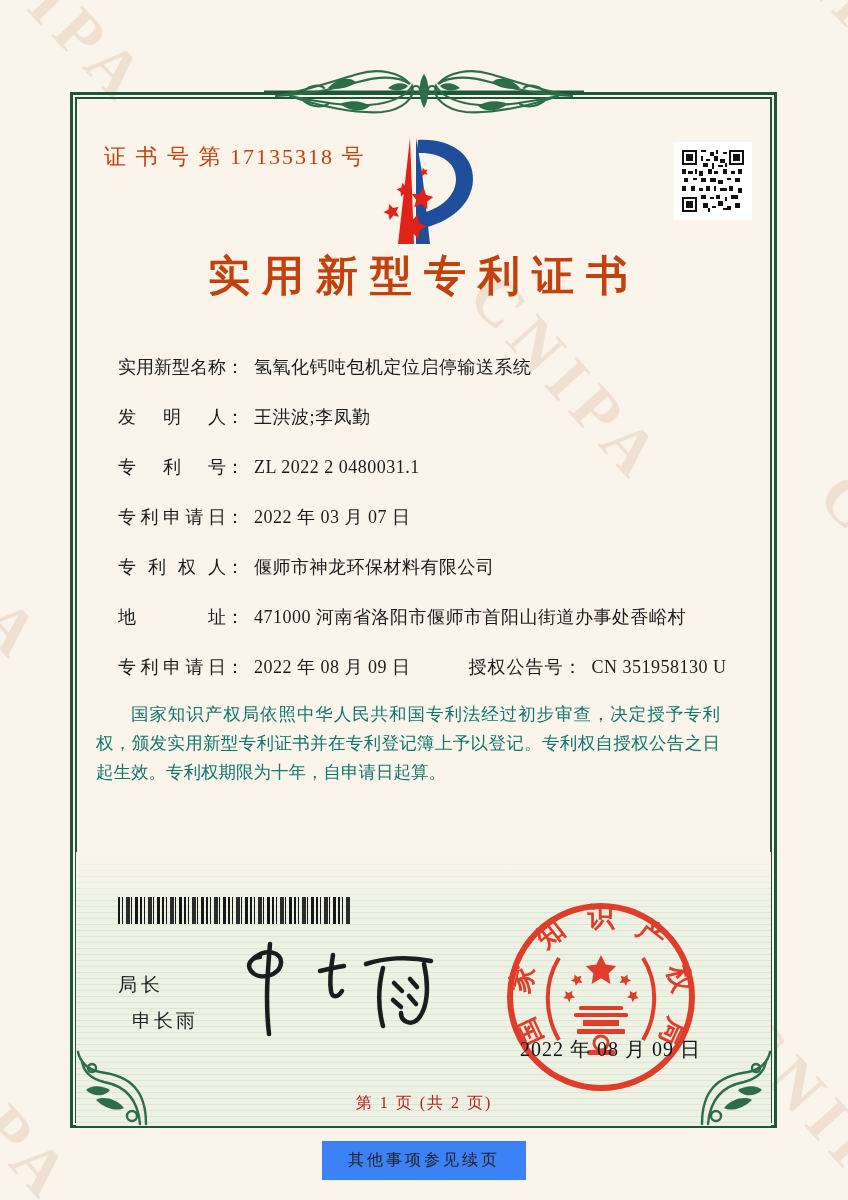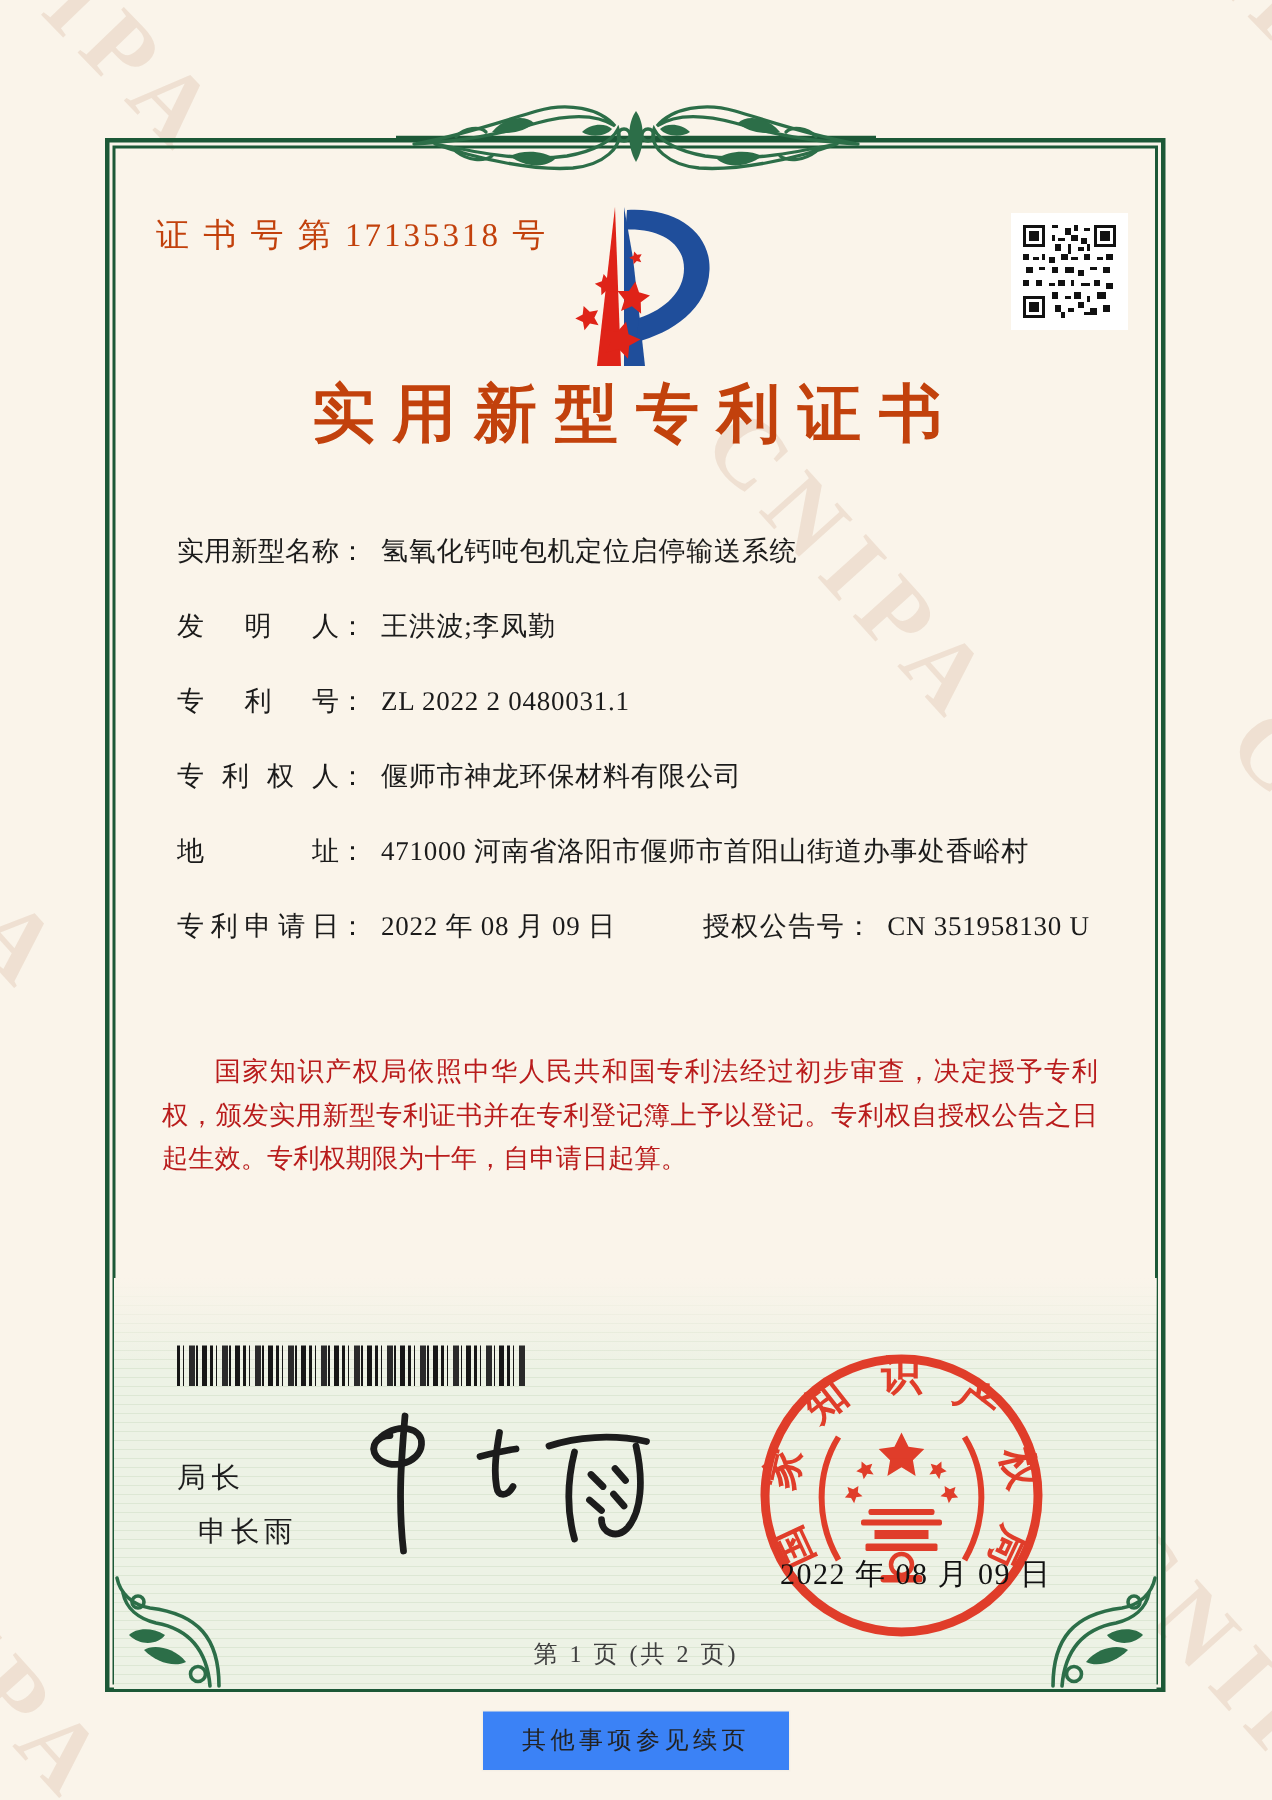--- a/index.html
+++ b/index.html
@@ -54,22 +54,22 @@
   .frow { height:50px; font-size:18px; color:#1b1b1b; white-space:nowrap; }
   .lbl {
     display:inline-block; width:108px; text-align:justify; text-align-last:justify;
     -moz-text-align-last:justify; vertical-align:top;
   }
   .colon { display:inline-block; }
   .val { margin-left:10px; letter-spacing:.5px;margin-top:44px; }
   .pair2 { margin-left:58px; }
   .pair2 .lbl2 { letter-spacing:1px; }
   
-  .paras { position:absolute; left:108px; top:700px; width:624px; z-index:3;
-    font-size:17.5px; line-height:29px; color:#b91c1c; text-align:justify; }
+  .paras { position:absolute; left:96px; top:700px; width:624px; z-index:3;
+    font-size:17.5px; line-height:29px; color:#0f766e; text-align:justify; }
   .paras p { text-indent:2em; }
   
   .barcode {
     position:absolute; left:118px; top:897px; width:232px; height:27px; z-index:3;
     background:repeating-linear-gradient(90deg,
       #161616 0 2px, transparent 2px 4px,
       #161616 4px 5px, transparent 5px 8px,
       #2a2a2a 8px 12px, transparent 12px 13px,
       #161616 13px 14px, transparent 14px 17px,
       #161616 17px 20px, transparent 20px 22px);
@@ -77,21 +77,21 @@
   .director-label { position:absolute; left:118px; top:972px;  z-index:3; font-size:19px; letter-spacing:4px; }
   .director-name  { position:absolute; left:132px; top:1008px; z-index:3; font-size:19px; letter-spacing:3px; }
   .signature { position:absolute; left:232px; top:938px; z-index:4; }
   .seal { position:absolute; left:504px; top:900px; z-index:4; }
   .seal-date {
     position:absolute; left:520px; top:1036px; width:220px; z-index:5;
     font-size:20px; color:#111; letter-spacing:1px; white-space:nowrap;
   }
   .page-footer {
     position:absolute; left:0; top:1093px; width:100%; text-align:center; z-index:3;
-    font-size:16px; color:#404040; letter-spacing:2px;
+    font-size:16px; color:#b91c1c; letter-spacing:2px;
   }
   .continuation {
     position:absolute; left:50%; transform:translateX(-50%); top:1141px; z-index:3;
     background:#3b82f6; padding:9px 26px; font-size:16px; letter-spacing:3px; color:#222;
     box-shadow:0 0 0 1px rgba(0,0,0,0.02);
   }
 </style>
 </head>
 <body>
 
@@ -227,20 +227,23 @@
   <div class="frow">
     <span class="lbl">实用新型名称</span><span class="colon">：</span><span class="val">氢氧化钙吨包机定位启停输送系统</span>
   </div>
   <div class="frow">
     <span class="lbl">发明人</span><span class="colon">：</span><span class="val">王洪波;李凤勤</span>
   </div>
   <div class="frow">
     <span class="lbl">专利号</span><span class="colon">：</span><span class="val">ZL 2022 2 0480031.1</span>
   </div>
   <div class="frow">
+    <span class="lbl">专利申请日</span><span class="colon">：</span><span class="val">2022 年 03 月 07 日</span>
+  </div>
+  <div class="frow">
     <span class="lbl">专利权人</span><span class="colon">：</span><span class="val">偃师市神龙环保材料有限公司</span>
   </div>
   <div class="frow">
     <span class="lbl">地址</span><span class="colon">：</span><span class="val">471000 河南省洛阳市偃师市首阳山街道办事处香峪村</span>
   </div>
   <div class="frow">
     <span class="lbl">专利申请日</span><span class="colon">：</span><span class="val">2022 年 08 月 09 日</span><span class="pair2"><span class="lbl2">授权公告号</span><span class="colon">：</span><span class="val">CN 351958130 U</span></span>
   </div>
 </div>
 

